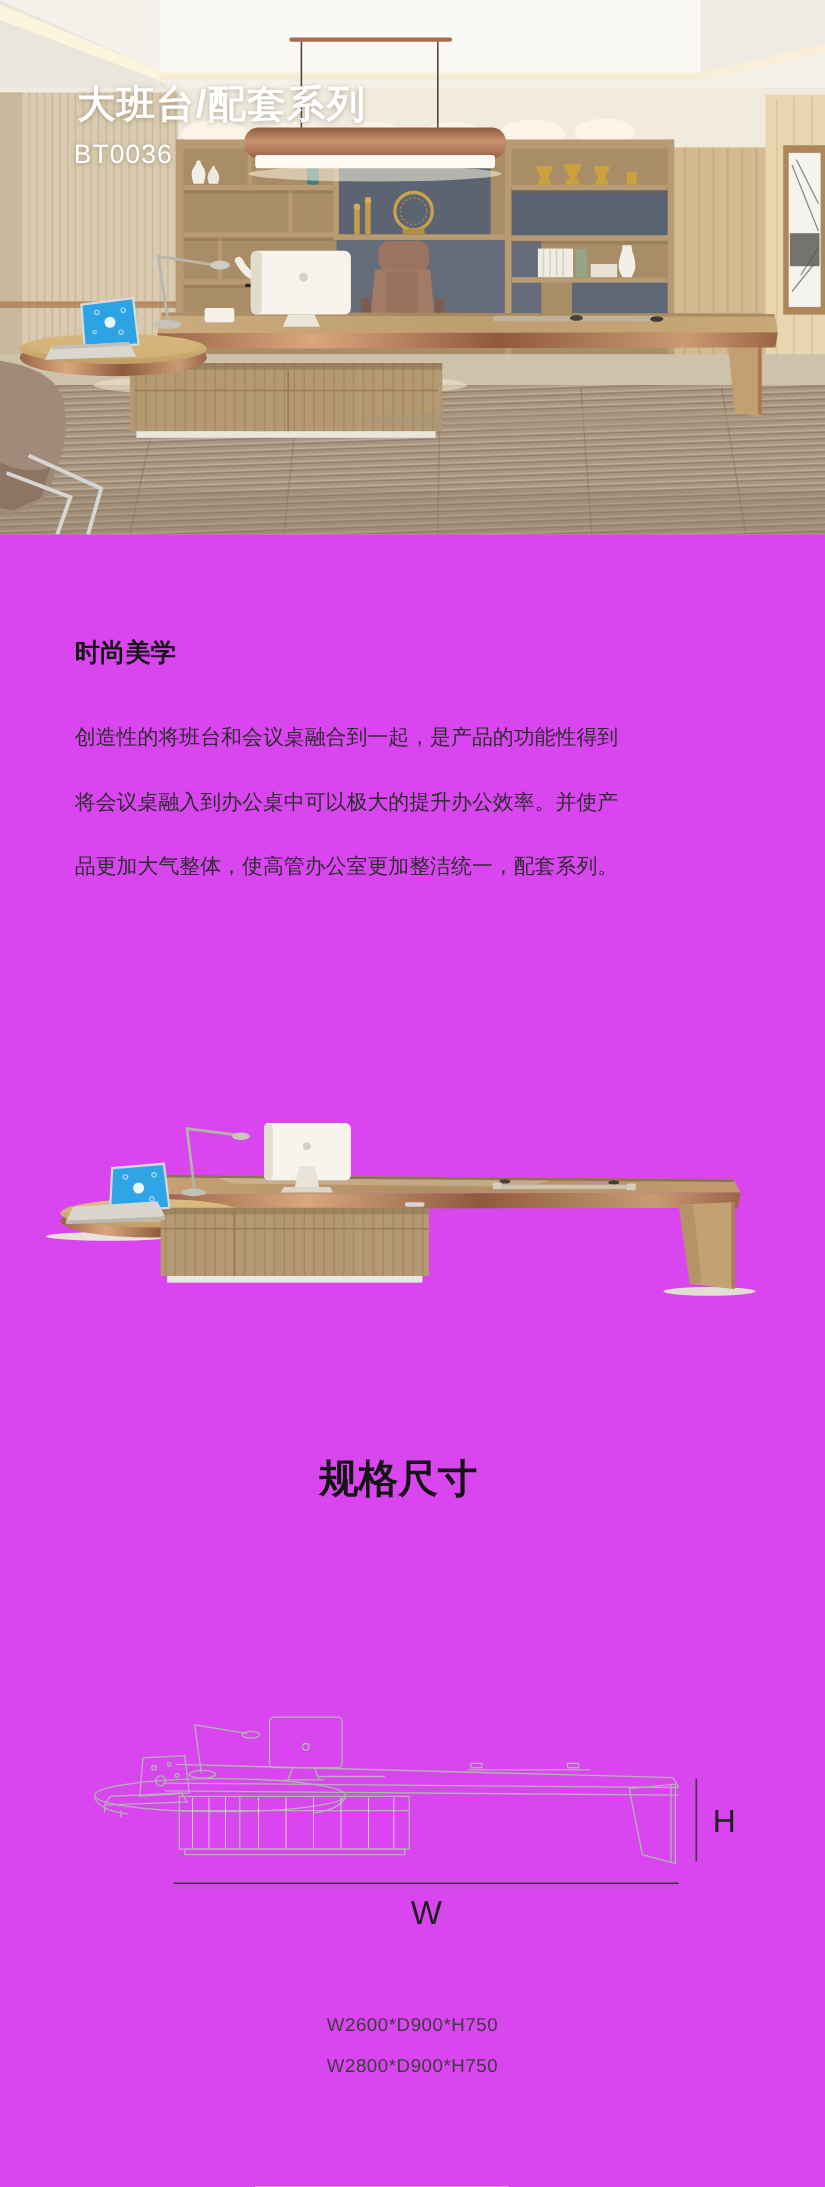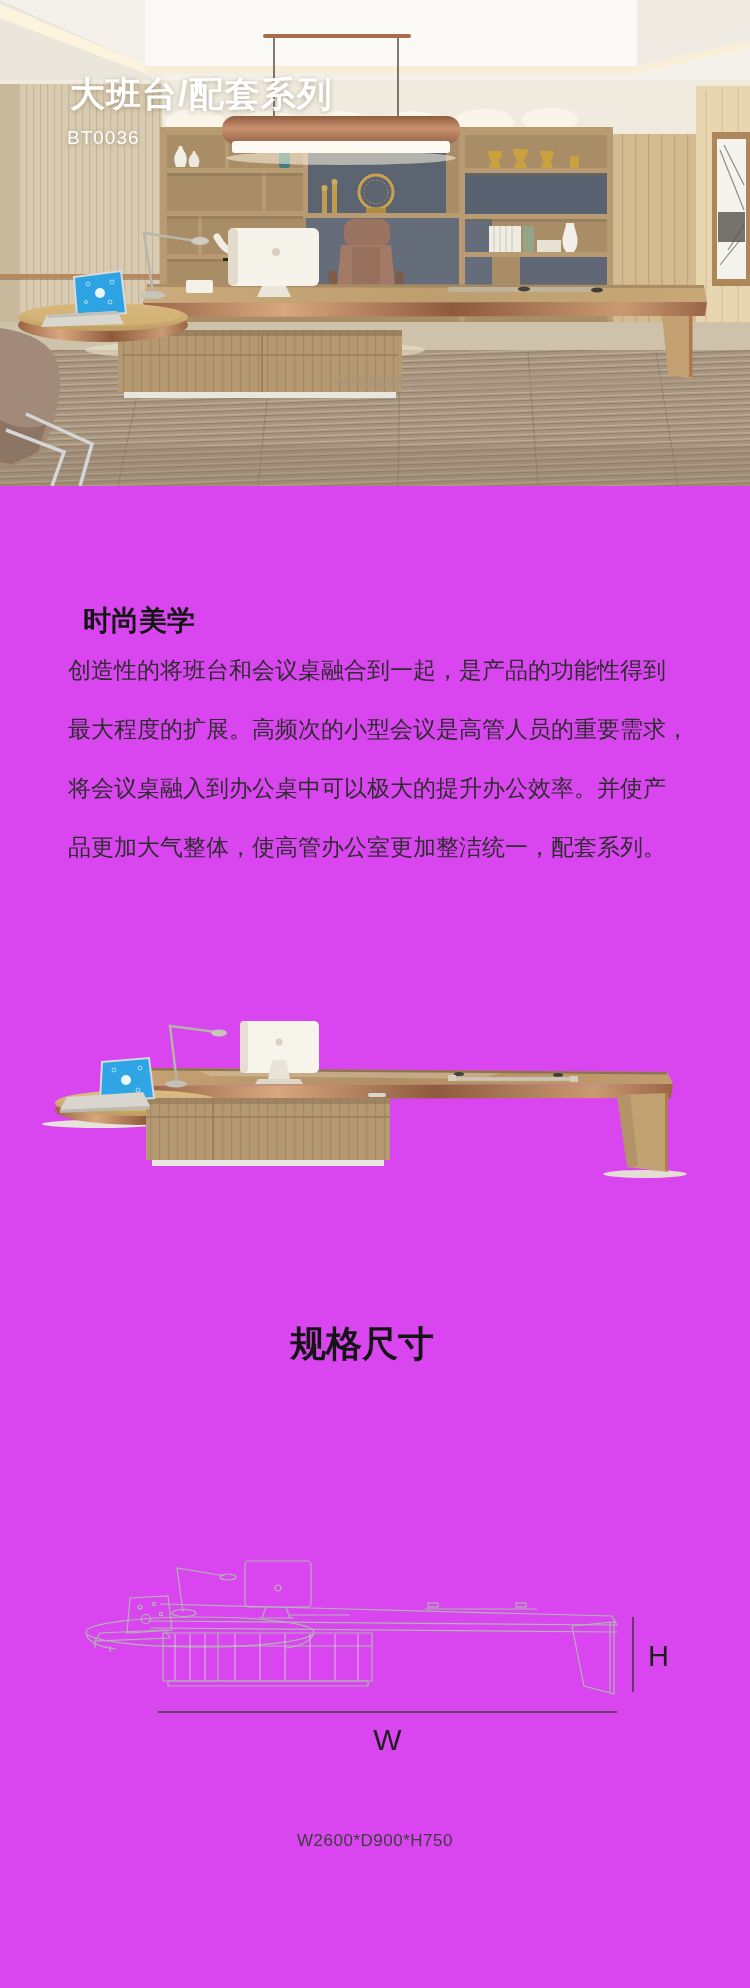--- a/index.html
+++ b/index.html
@@ -1,25 +1,25 @@
 <!DOCTYPE html>
 <html><head>
 <meta charset="utf-8">
 <style>
   html,body{margin:0;padding:0;background:#ffffff;}
   .page{position:relative;width:750px;height:1988px;background:#d946ef;overflow:hidden;
         font-family:"Liberation Sans","DejaVu Sans",sans-serif;}
   .abs{position:absolute;}
   .hero-title{left:70px;top:71px;font-size:35px;font-weight:600;color:#ffffff;letter-spacing:1px;
               text-shadow:0 1px 5px rgba(105,95,78,.45);white-space:nowrap;}
-  .hero-model{left:67px;top:127px;font-size:19px;font-weight:400;color:#ffffff;letter-spacing:1px;
+  .hero-model{left:67px;top:127px;font-size:24px;font-weight:400;color:#ffffff;letter-spacing:1px;
               text-shadow:0 1px 4px rgba(105,95,78,.45);}
-  .sec-heading{left:83px;top:578px;font-size:28px;font-weight:700;color:#141414;white-space:nowrap;margin-top:24px;}
+  .sec-heading{left:68px;top:578px;font-size:23px;font-weight:700;color:#141414;white-space:nowrap;}
   .desc{left:68px;top:641px;}
-  .desc-line{height:59px;line-height:59px;font-size:23px;color:#2d2d2d;white-space:nowrap;}
+  .desc-line{height:59px;line-height:59px;font-size:19px;color:#2d2d2d;white-space:nowrap;}
   .spec-heading{left:0;top:1320px;width:724px;text-align:center;font-size:36px;font-weight:700;color:#141414;}
   .dim-w{left:158px;top:1723px;width:459px;text-align:center;font-size:30px;color:#1f1f1f;}
   .dim-h{left:648px;top:1640px;font-size:29px;color:#1f1f1f;}
   .dims{left:0;top:1822px;width:750px;text-align:center;}
   .dims div{line-height:37.5px;font-size:17px;color:#3d3d3d;letter-spacing:.5px;}
 </style>
 </head>
 <body>
 
 <div class="page">
@@ -250,21 +250,20 @@
       </g>
     </g>
   </svg>
 
   <div class="abs hero-title">大班台/配套系列</div>
   <div class="abs hero-model">BT0036</div>
 
   <div class="abs sec-heading">时尚美学</div>
   <div class="abs desc">
     <div class="desc-line">创造性的将班台和会议桌融合到一起，是产品的功能性得到</div>
-    <div class="desc-line">最大程度的扩展。高频次的小型会议是高管人员的重要需求，</div>
     <div class="desc-line">将会议桌融入到办公桌中可以极大的提升办公效率。并使产</div>
     <div class="desc-line">品更加大气整体，使高管办公室更加整洁统一，配套系列。</div>
   </div>
 
   <svg class="abs" style="left:0;top:1000px" width="750" height="200" viewBox="0 1000 750 200">
     <defs>
       <linearGradient id="pBand" x1="0" y1="0" x2="1" y2="0">
         <stop offset="0" stop-color="#9a6546"></stop>
           <stop offset=".25" stop-color="#d8a77e"></stop>
           <stop offset=".55" stop-color="#8d5a3d"></stop>
@@ -371,15 +370,16 @@
     </g>
     <line x1="633" y1="1617" x2="633" y2="1692" stroke="#3a3a3a" stroke-width="1.5"></line>
     <line x1="158" y1="1712" x2="617" y2="1712" stroke="#3a3a3a" stroke-width="1.5"></line>
   </svg>
 
   <div class="abs dim-h">H</div>
   <div class="abs dim-w">W</div>
 
   <div class="abs dims">
     <div>W2600*D900*H750</div>
+    <div>W2800*D900*H750</div>
   </div>
 
 </div>
 
 </body></html>

